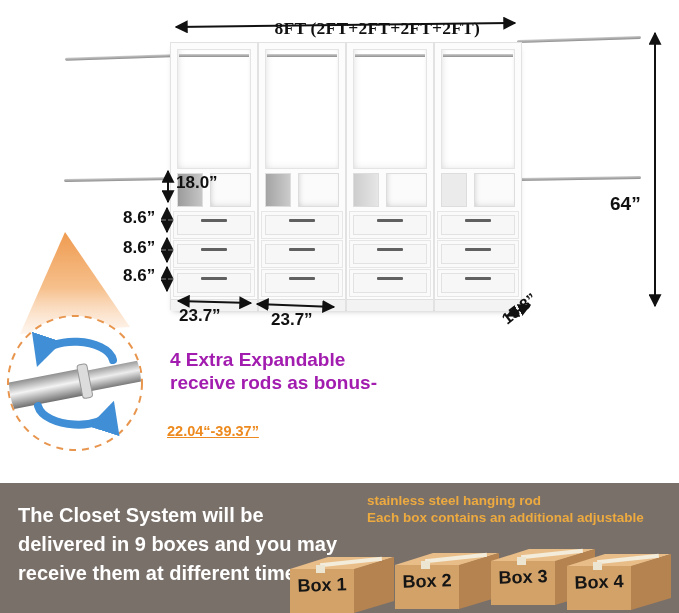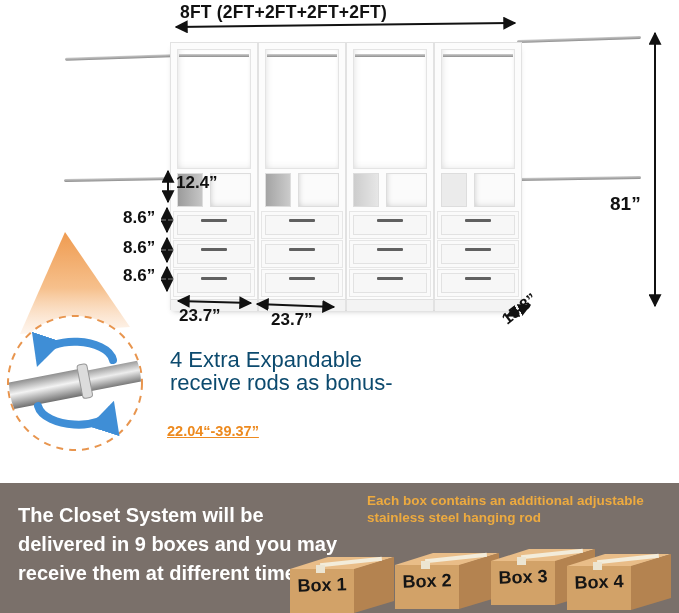--- a/index.html
+++ b/index.html
@@ -1,21 +1,21 @@
 <!DOCTYPE html>
 <html><head>
 <meta charset="utf-8">
 <style>
   html,body{margin:0;padding:0;background:#fff;}
   .stage{position:relative;width:679px;height:613px;background:#fff;overflow:hidden;
          font-family:"Liberation Sans","DejaVu Sans",sans-serif;}
 
   
   .dim{position:absolute;color:#111;font-weight:bold;white-space:nowrap;}
-  .top-dim{left:180px;top:2px;width:300px;text-align:left;font-size:17.5px;letter-spacing:.2px;}
+  .top-dim{left:180px;top:18px;width:300px;text-align:right;font-size:17.5px;letter-spacing:.2px;font-family:Liberation Serif, serif;}
   .m103{left:176px;top:173px;font-size:17px;}
   .m86a{left:123px;top:208px;font-size:17px;}
   .m86b{left:123px;top:238px;font-size:17px;}
   .m86c{left:123px;top:266px;font-size:17px;}
   .m237a{left:179px;top:306px;font-size:17px;}
   .m237b{left:271px;top:310px;font-size:17px;}
   .m158{left:500px;top:300px;font-size:16px;transform:rotate(-38deg);}
   .m81{left:610px;top:193px;font-size:19px;}
 
   .overlay{position:absolute;left:0;top:0;width:679px;height:613px;pointer-events:none;}
@@ -57,22 +57,22 @@
          background:#f7f7f7;}
   .handle{position:absolute;top:7px;left:50%;transform:translateX(-50%);width:26px;height:3px;
           background:#606060;border-radius:1px;}
   .tbase{position:absolute;left:0;right:0;top:256px;height:11px;background:#f3f3f3;
          border-top:1px solid #e0e0e0;}
 
   
   .mag-svg{position:absolute;left:0;top:222px;width:180px;height:240px;}
 
   
-  .bonus-h{position:absolute;left:170px;top:348px;font-size:22px;font-weight:normal;
-           color:#0c4a6e;line-height:23px;}
+  .bonus-h{position:absolute;left:170px;top:348px;font-size:19px;font-weight:bold;
+           color:#a21caf;line-height:23px;}
   .bonus-s1{position:absolute;left:168px;top:401px;font-size:14.5px;font-weight:bold;color:#ed8a1f;}
   .bonus-s2{position:absolute;left:167px;top:423px;font-size:14.5px;font-weight:bold;color:#ed8a1f;text-decoration:underline;}
 
   
   .banner{position:absolute;left:0;top:483px;width:679px;height:136px;background:#7a706a;}
   .banner-strip{position:absolute;left:0;bottom:0;width:100%;height:5px;background:#4f3f3a;}
   .msg{position:absolute;left:18px;top:18px;color:#fff;font-weight:bold;font-size:20px;
        line-height:29px;}
   .note{position:absolute;left:367px;top:9px;color:#edaa3f;font-weight:bold;font-size:13.5px;
         line-height:17px;}
@@ -201,28 +201,28 @@
       <line x1="167" y1="208" x2="167" y2="232" marker-start="url(#ah)" marker-end="url(#ah)"></line>
       <line x1="167" y1="238" x2="167" y2="262" marker-start="url(#ah)" marker-end="url(#ah)"></line>
       <line x1="167" y1="267" x2="167" y2="291" marker-start="url(#ah)" marker-end="url(#ah)"></line>
       <line x1="178" y1="301" x2="251" y2="303" marker-start="url(#ah)" marker-end="url(#ah)"></line>
       <line x1="257" y1="304" x2="334" y2="307" marker-start="url(#ah)" marker-end="url(#ah)"></line>
       <line x1="507" y1="316" x2="530" y2="305" marker-start="url(#ah)" marker-end="url(#ah)"></line>
       <line x1="655" y1="33" x2="655" y2="306" marker-start="url(#ah)" marker-end="url(#ah)"></line>
     </g>
   </svg>
 
-  <div class="dim m103">12.4”</div>
+  <div class="dim m103">18.0”</div>
   <div class="dim m86a">8.6”</div>
   <div class="dim m86b">8.6”</div>
   <div class="dim m86c">8.6”</div>
   <div class="dim m237a">23.7”</div>
   <div class="dim m237b">23.7”</div>
   <div class="dim m158">15.8”</div>
-  <div class="dim m81">81”</div>
+  <div class="dim m81">64”</div>
 
   <svg class="mag-svg" viewBox="0 0 180 240">
     <defs>
       <linearGradient id="beam" x1="0" y1="0" x2="0" y2="1">
         <stop offset="0" stop-color="#ef9b50"></stop>
           <stop offset="0.55" stop-color="#f6c08c"></stop>
         <stop offset="1" stop-color="#fdebdc" stop-opacity="0.5"></stop>
       </linearGradient>
       <linearGradient id="metal1" x1="0" y1="0" x2="0" y2="1">
         <stop offset="0" stop-color="#8f8f8f"></stop>
@@ -258,22 +258,22 @@
   </div>
   <div class="bonus-s2">22.04“-39.37”</div>
 
   <div class="banner">
     <div class="msg">
       <div>The Closet System will be</div>
       <div>delivered in 9 boxes and you may</div>
       <div>receive them at different time.</div>
     </div>
     <div class="note">
+      <div>stainless steel hanging rod</div>
       <div>Each box contains an additional adjustable</div>
-      <div>stainless steel hanging rod</div>
     </div>
     <div class="banner-strip"></div>
   </div>
 
   <div class="ship-box bx1">
     <div class="b-top"></div>
     <div class="b-side"></div>
     <div class="b-front"></div>
     <div class="b-tape"></div>
     <div class="b-tab"></div>

